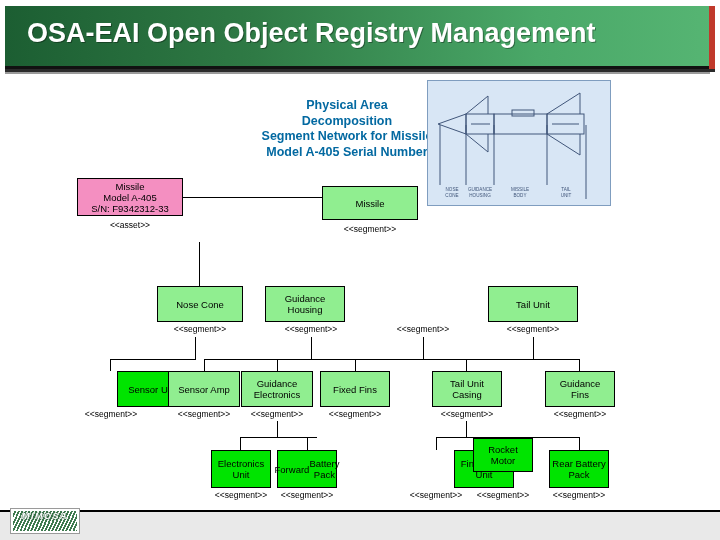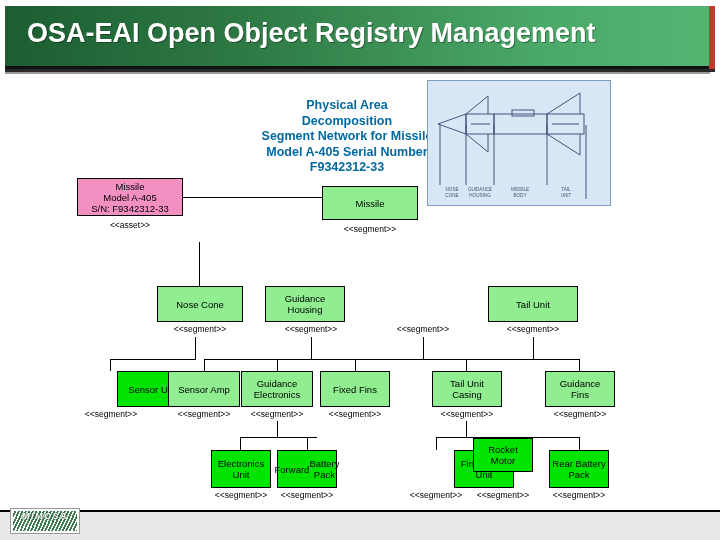--- a/index.html
+++ b/index.html
@@ -152,21 +152,20 @@
 <div id="title-grayline"></div>
 <div id="right-accent"></div>
 
 <div id="canvas">
 
   <div id="diagram-heading">
     <div>Physical Area</div>
     <div>Decomposition</div>
     <div>Segment Network for Missile</div>
     <div>Model A-405 Serial Number</div>
-    <div>F9342312-33</div>
   </div>
 
   <div id="missile-figure">
     <svg width="182" height="124" viewBox="0 0 182 124">
       <g stroke="#41567a" stroke-width="1" fill="none">
 
         <path d="M10 43 L38 33 L38 53 Z"></path>
 
         <rect x="38" y="33" width="28" height="20"></rect>
         <line x1="43" y1="43" x2="62" y2="43"></line>

